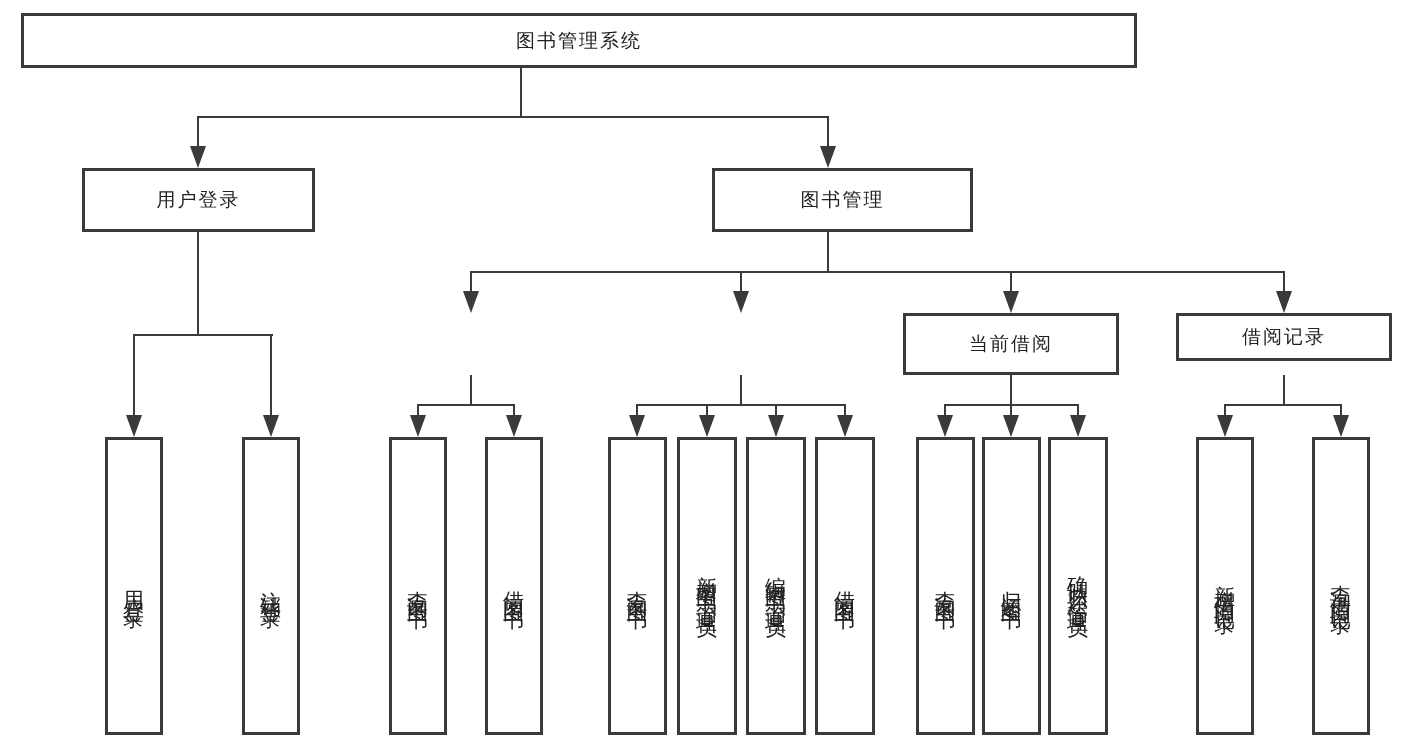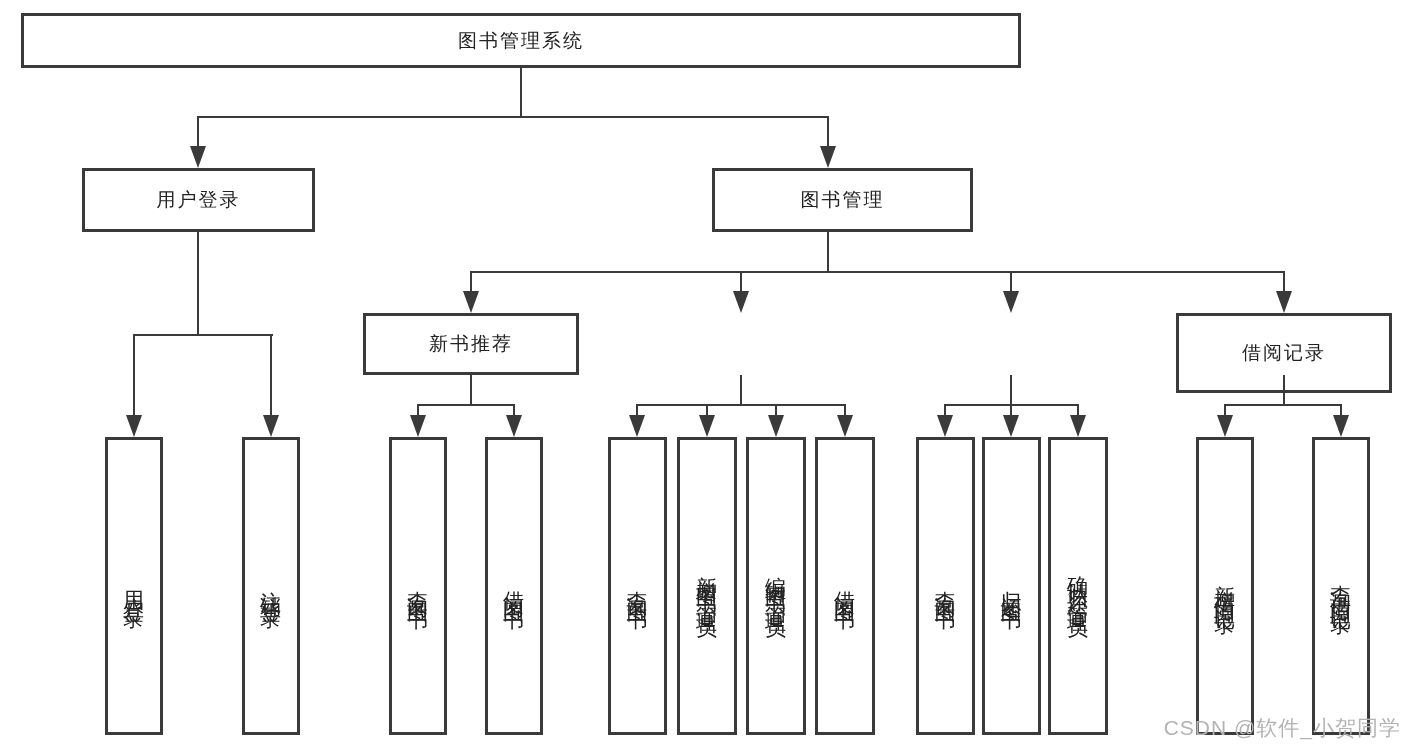--- a/index.html
+++ b/index.html
@@ -56,39 +56,39 @@
     font-size: 21px;
     letter-spacing: 1px;
     white-space: nowrap;
   }
 </style>
 </head>
 <body>
 
 <div id="canvas">
 
-  <div class="box" style="left:21px;top:13px;width:1000px;height:55px">
+  <div class="box" style="left:21px;top:13px;width:1116px;height:55px">
     <span class="lbl">图书管理系统</span>
   </div>
 
   <div class="box" style="left:82px;top:168px;width:233px;height:64px">
     <span class="lbl">用户登录</span>
   </div>
 
   <div class="box" style="left:712px;top:168px;width:261px;height:64px">
     <span class="lbl">图书管理</span>
   </div>
 
-  <div class="box" style="left:363px;top:313px;width:216px;height:62px">
-    <span class="lbl">新书推荐</span>
-  </div>
-
-
-
-  <div class="box" style="left:1176px;top:313px;width:216px;height:80px">
+
+
+  <div class="box" style="left:903px;top:313px;width:216px;height:62px">
+    <span class="lbl">当前借阅</span>
+  </div>
+
+  <div class="box" style="left:1176px;top:313px;width:216px;height:48px">
     <span class="lbl">借阅记录</span>
   </div>
 
   <div class="box leaf" style="left:105px;width:58px">
     <span class="lbl">用户登录</span>
   </div>
 
   <div class="box leaf" style="left:242px;width:58px">
     <span class="lbl">注销登录</span>
   </div>
@@ -189,15 +189,14 @@
   <div class="vline" style="left:1077px;top:404px;height:13px"></div>
   <div class="arrow" style="left:1070px;top:415px"></div>
 
   <div class="vline" style="left:1283px;top:375px;height:31px"></div>
   <div class="hline" style="left:1224px;top:404px;width:118px"></div>
   <div class="vline" style="left:1224px;top:404px;height:13px"></div>
   <div class="arrow" style="left:1217px;top:415px"></div>
   <div class="vline" style="left:1340px;top:404px;height:13px"></div>
   <div class="arrow" style="left:1333px;top:415px"></div>
 
-  <div id="watermark">CSDN @软件_小贺同学</div>
 
 </div>
 
 </body></html>

